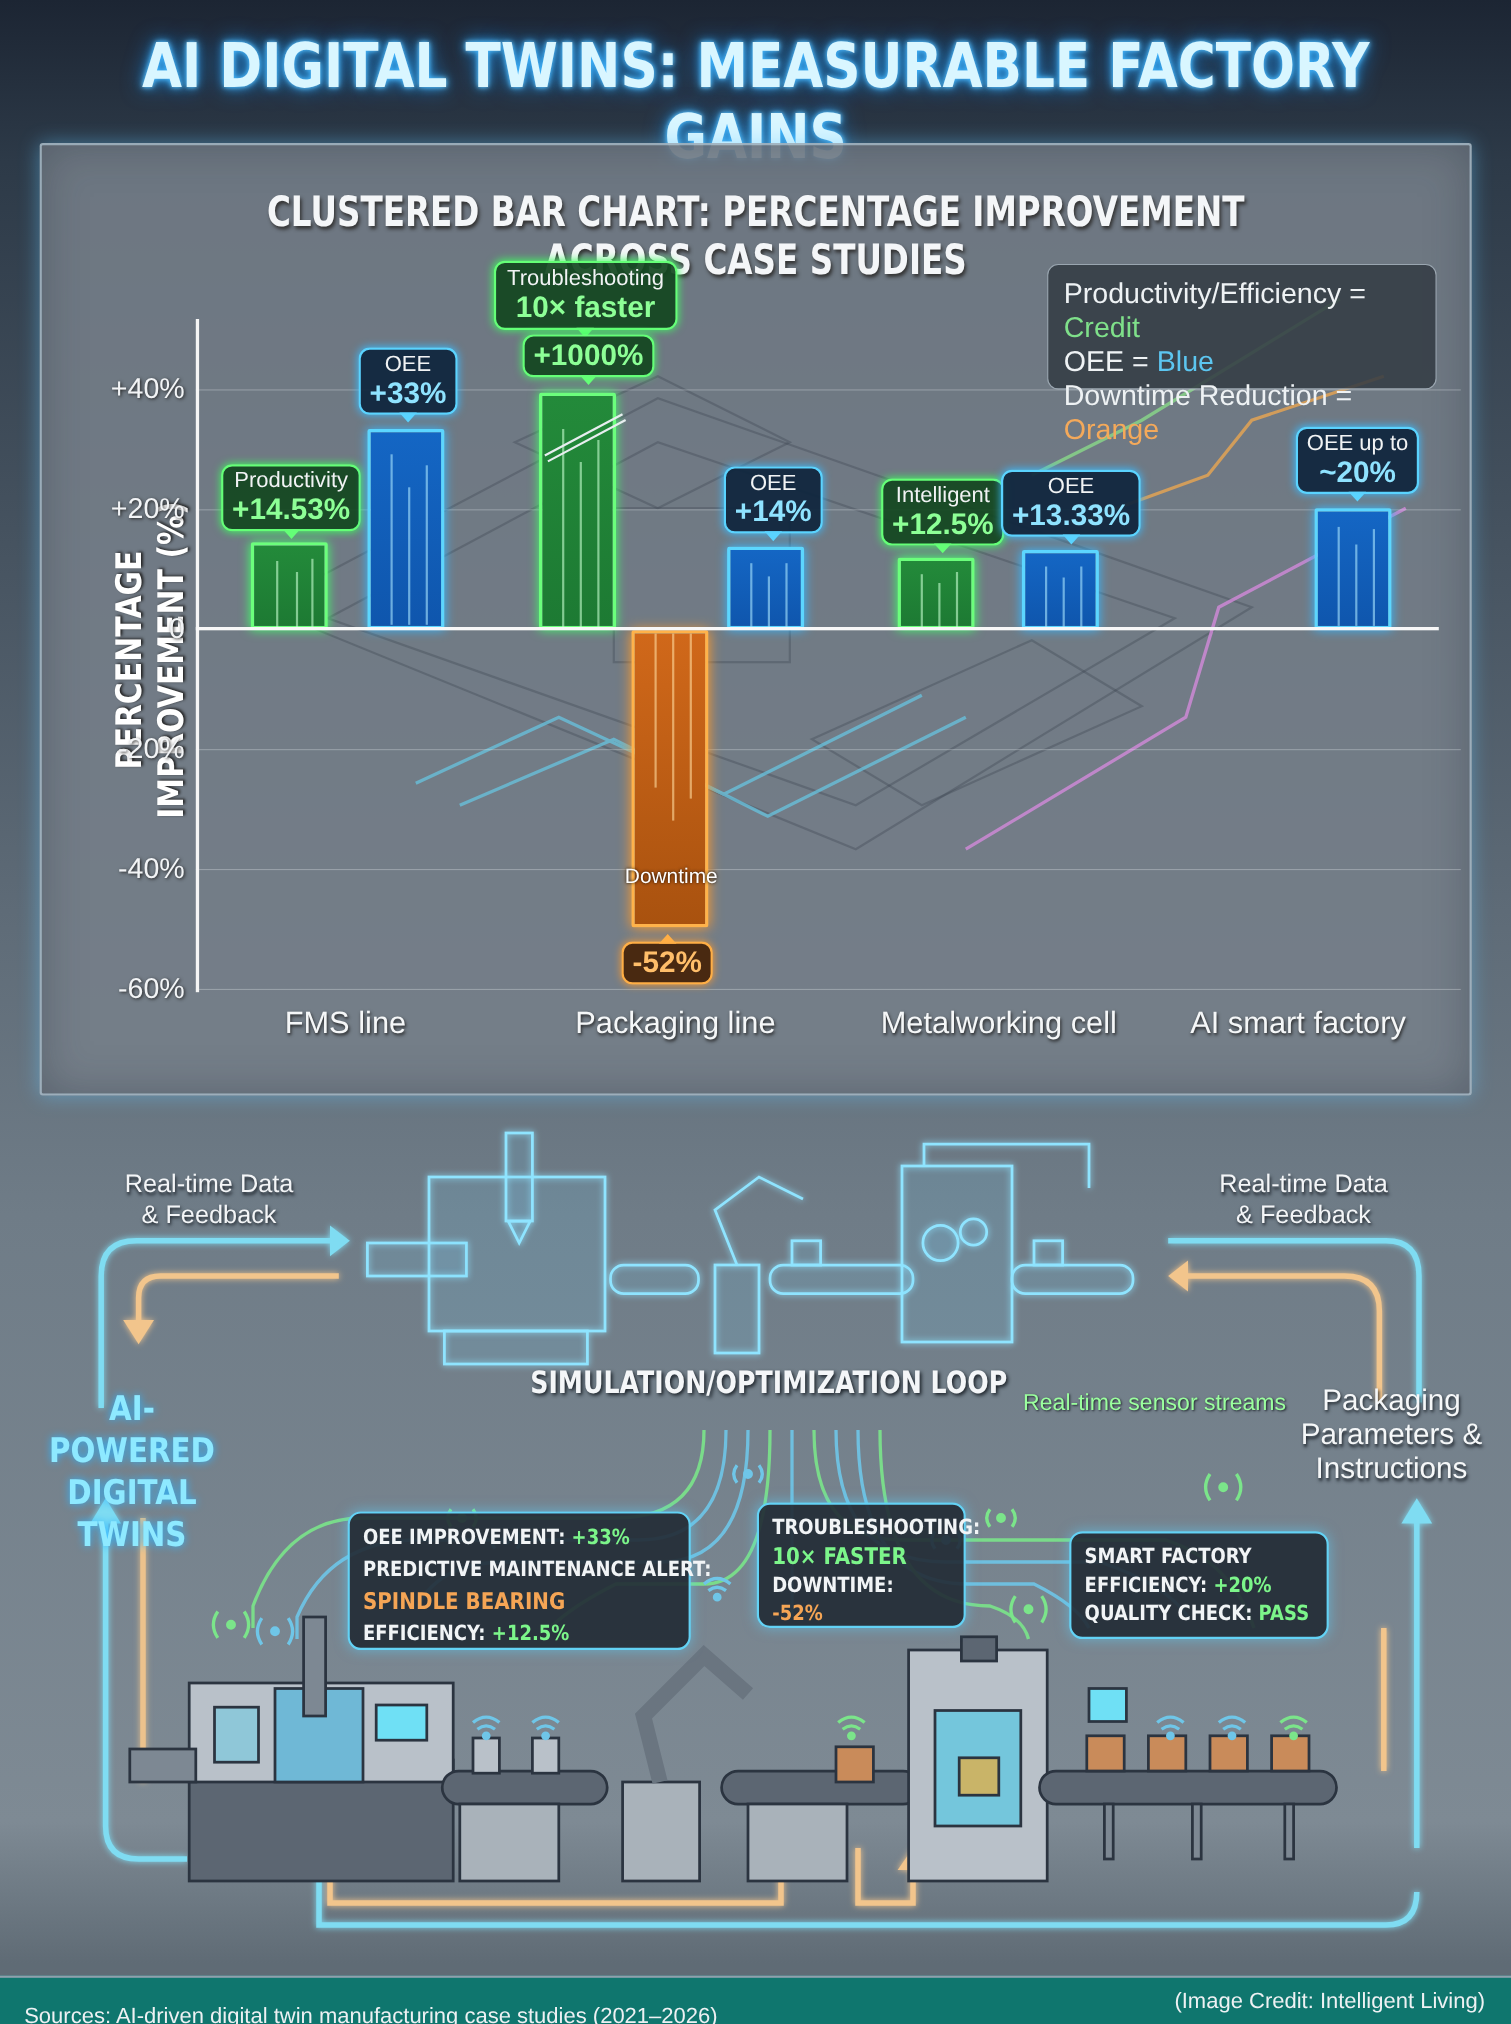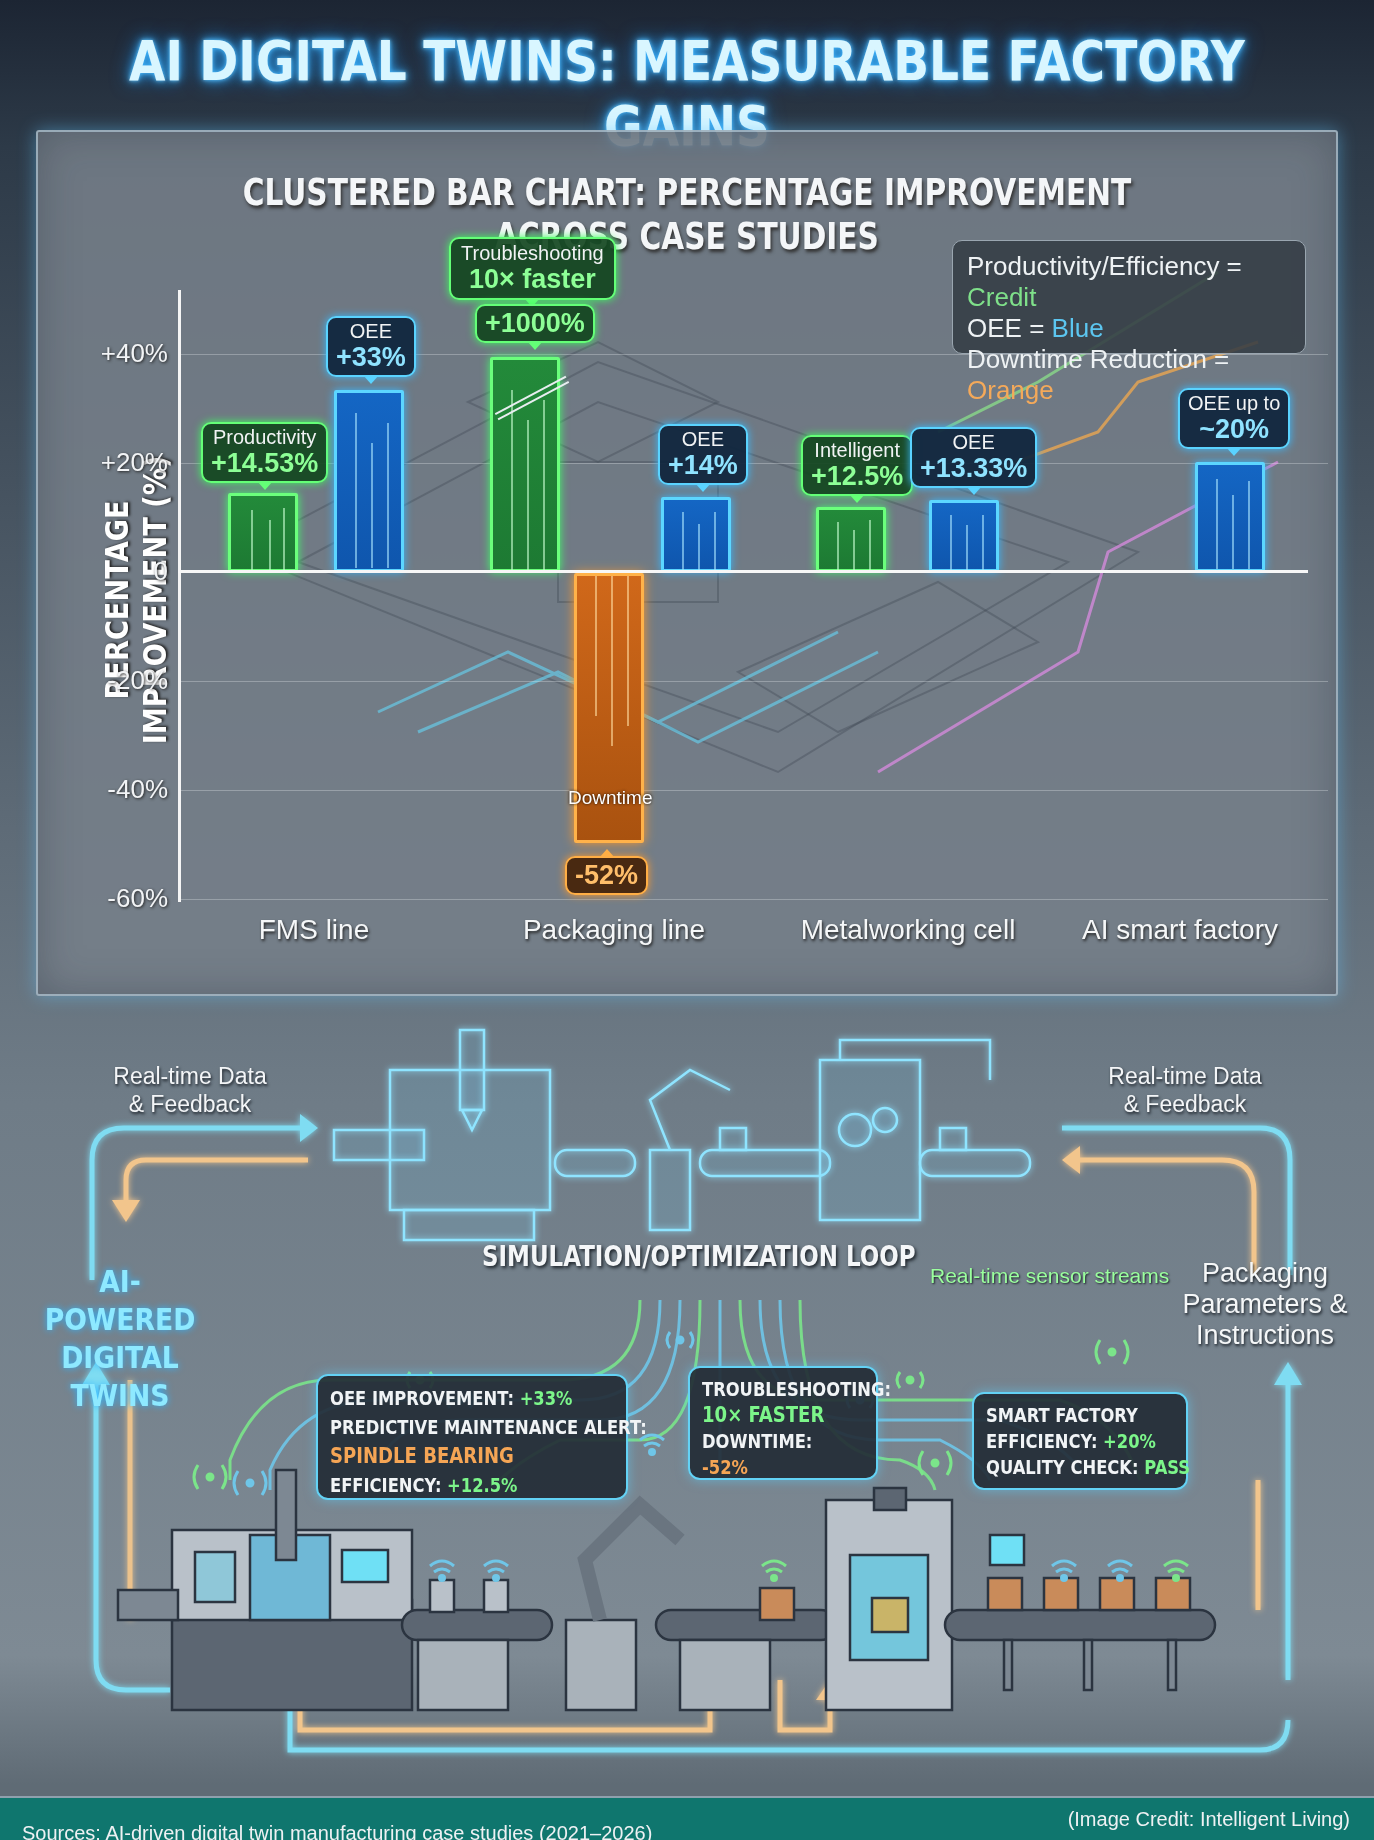--- a/index.html
+++ b/index.html
@@ -439,21 +439,21 @@
     <div class="line"><span>EFFICIENCY: </span><span class="g">+12.5%</span></div>
   </div>
 
   <div class="info-box" style="left:688px; top:366px; width:190px; height:114px; line-height:26px">
     <div class="line">TROUBLESHOOTING:</div>
     <div class="line g" style="font-size:21px">10× FASTER</div>
     <div class="line">DOWNTIME:</div>
     <div class="line o">-52%</div>
   </div>
 
-  <div class="info-box" style="left:972px; top:392px; width:216px; height:98px; line-height:26px">
+  <div class="info-box" style="left:972px; top:392px; width:236px; height:98px; line-height:26px">
     <div class="line">SMART FACTORY</div>
     <div class="line"><span>EFFICIENCY: </span><span class="g">+20%</span></div>
     <div class="line"><span>QUALITY CHECK: </span><span class="g">PASS</span></div>
   </div>
 </div>
 
 <div class="footer">
   <span>Sources: AI-driven digital twin manufacturing case studies (2021–2026)</span>
   <span class="right">(Image Credit: Intelligent Living)</span>
 </div>

